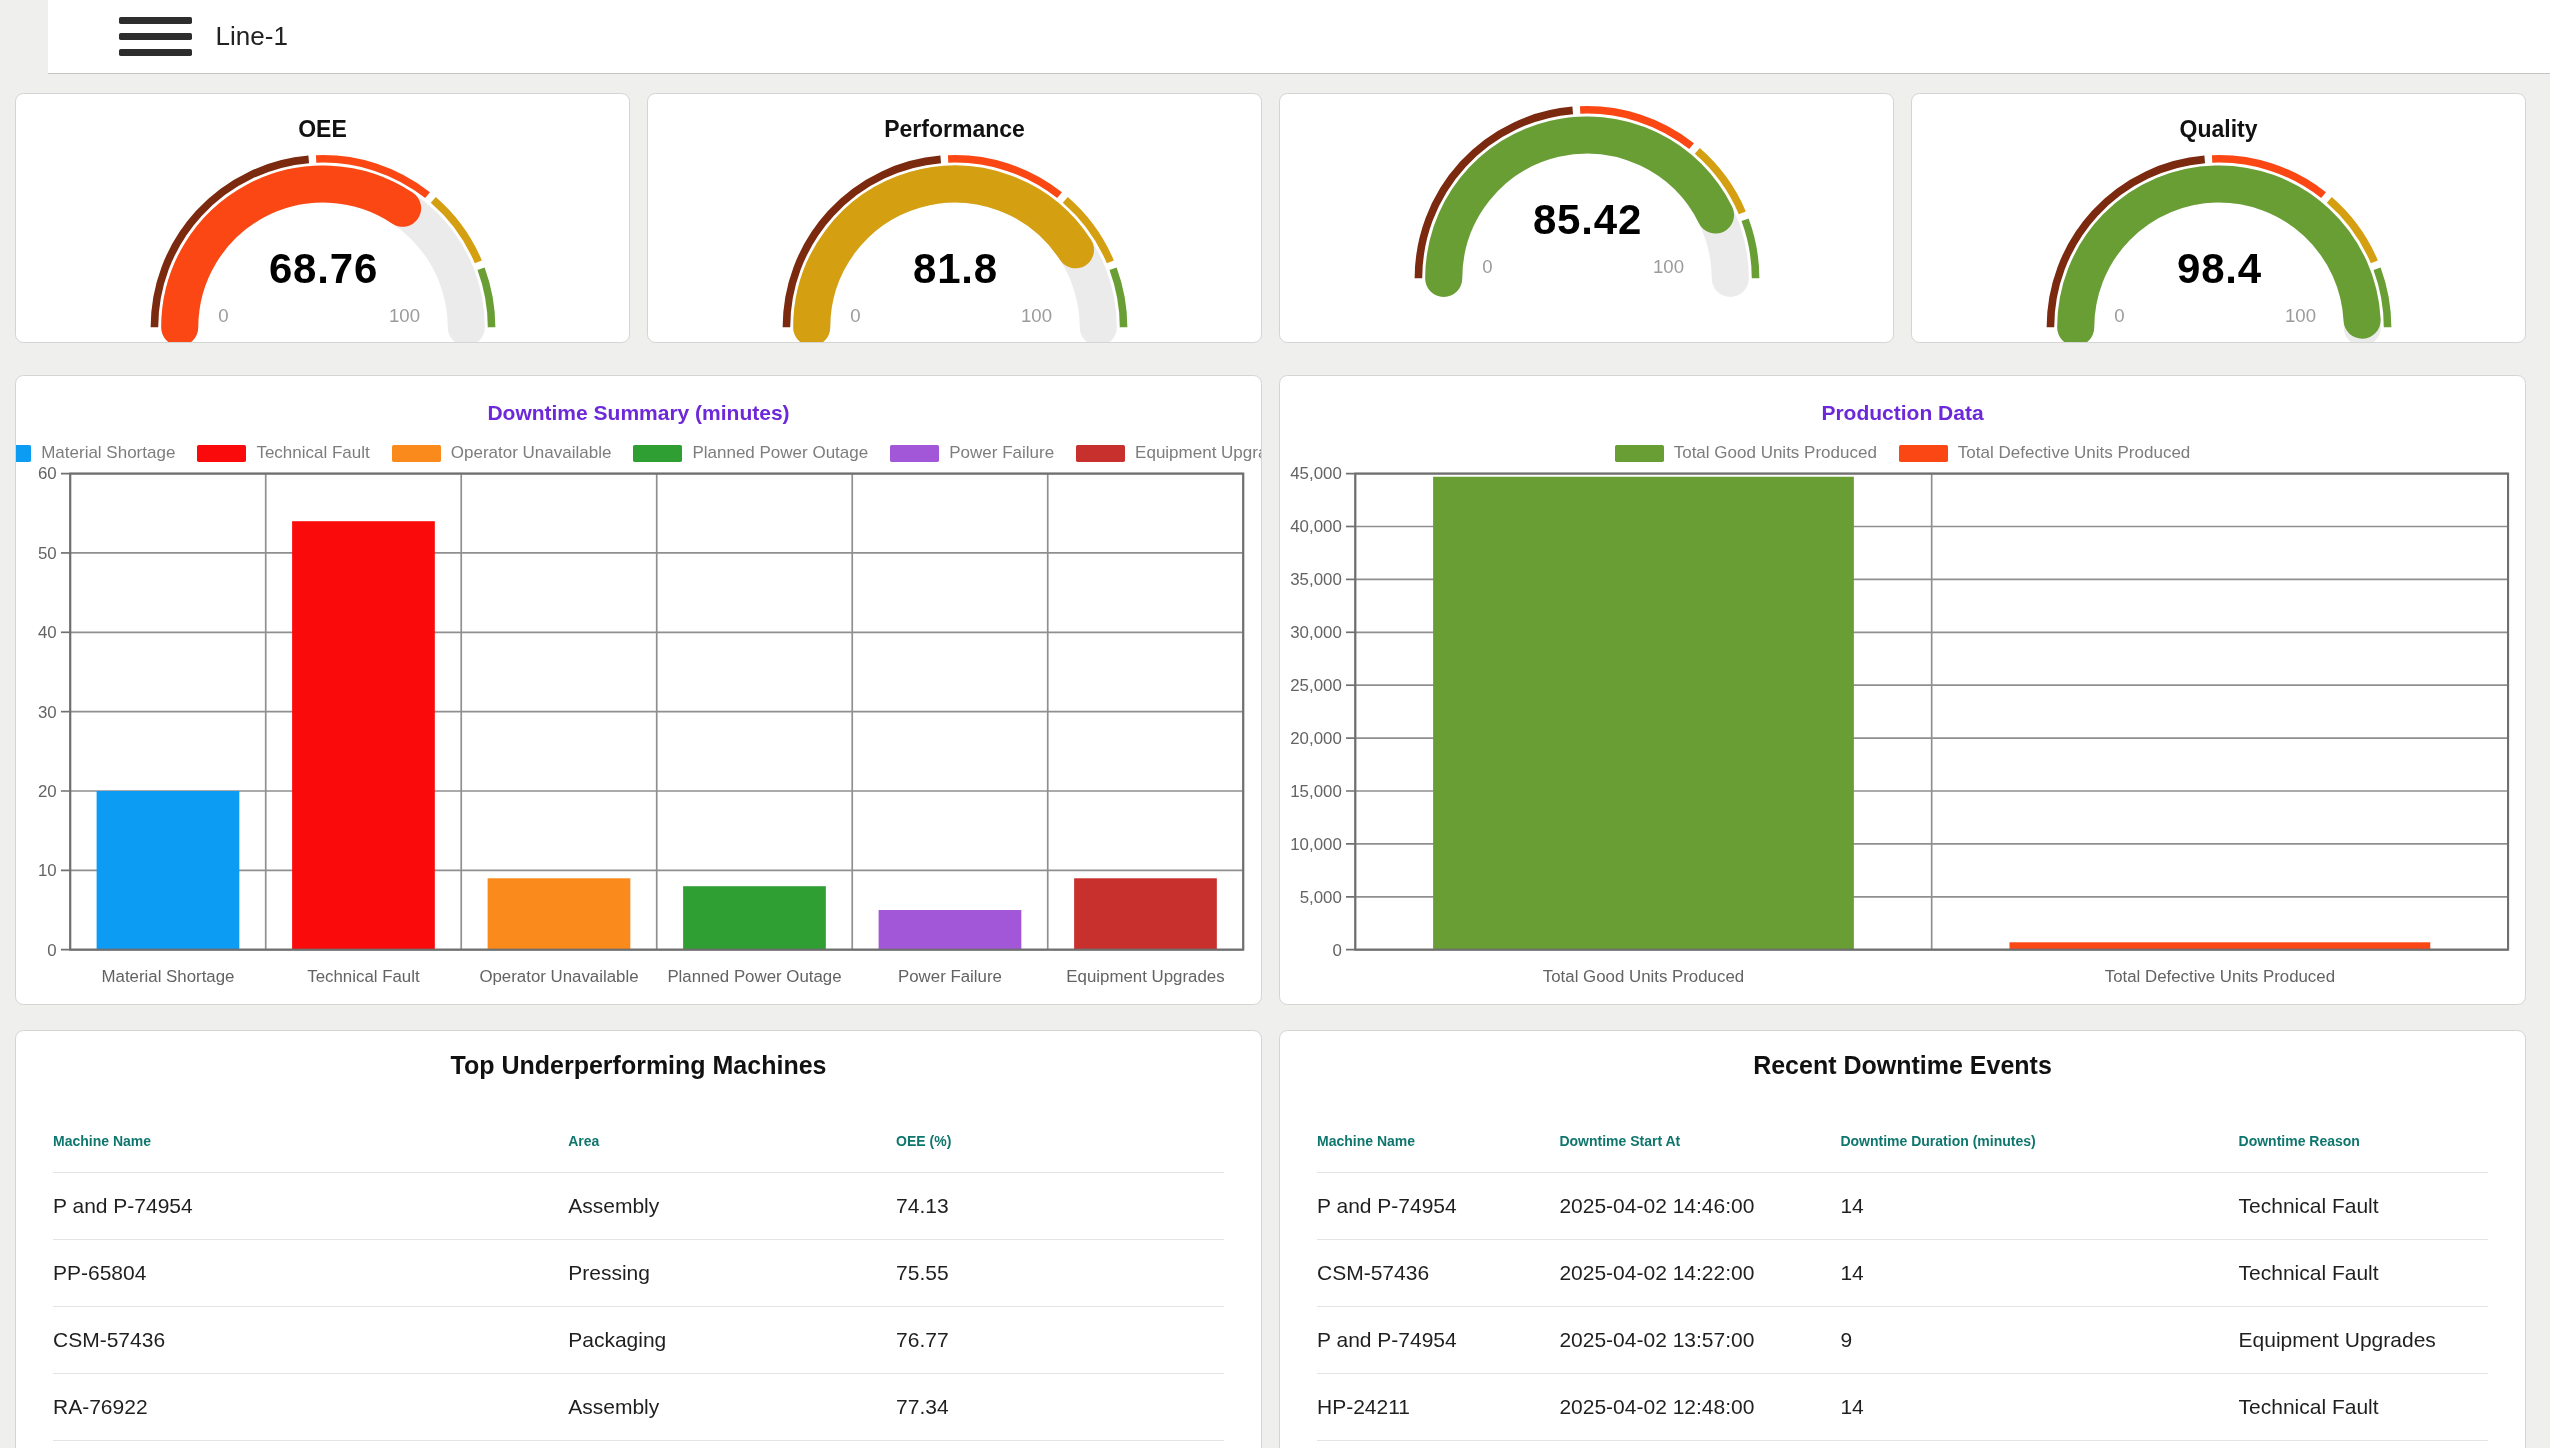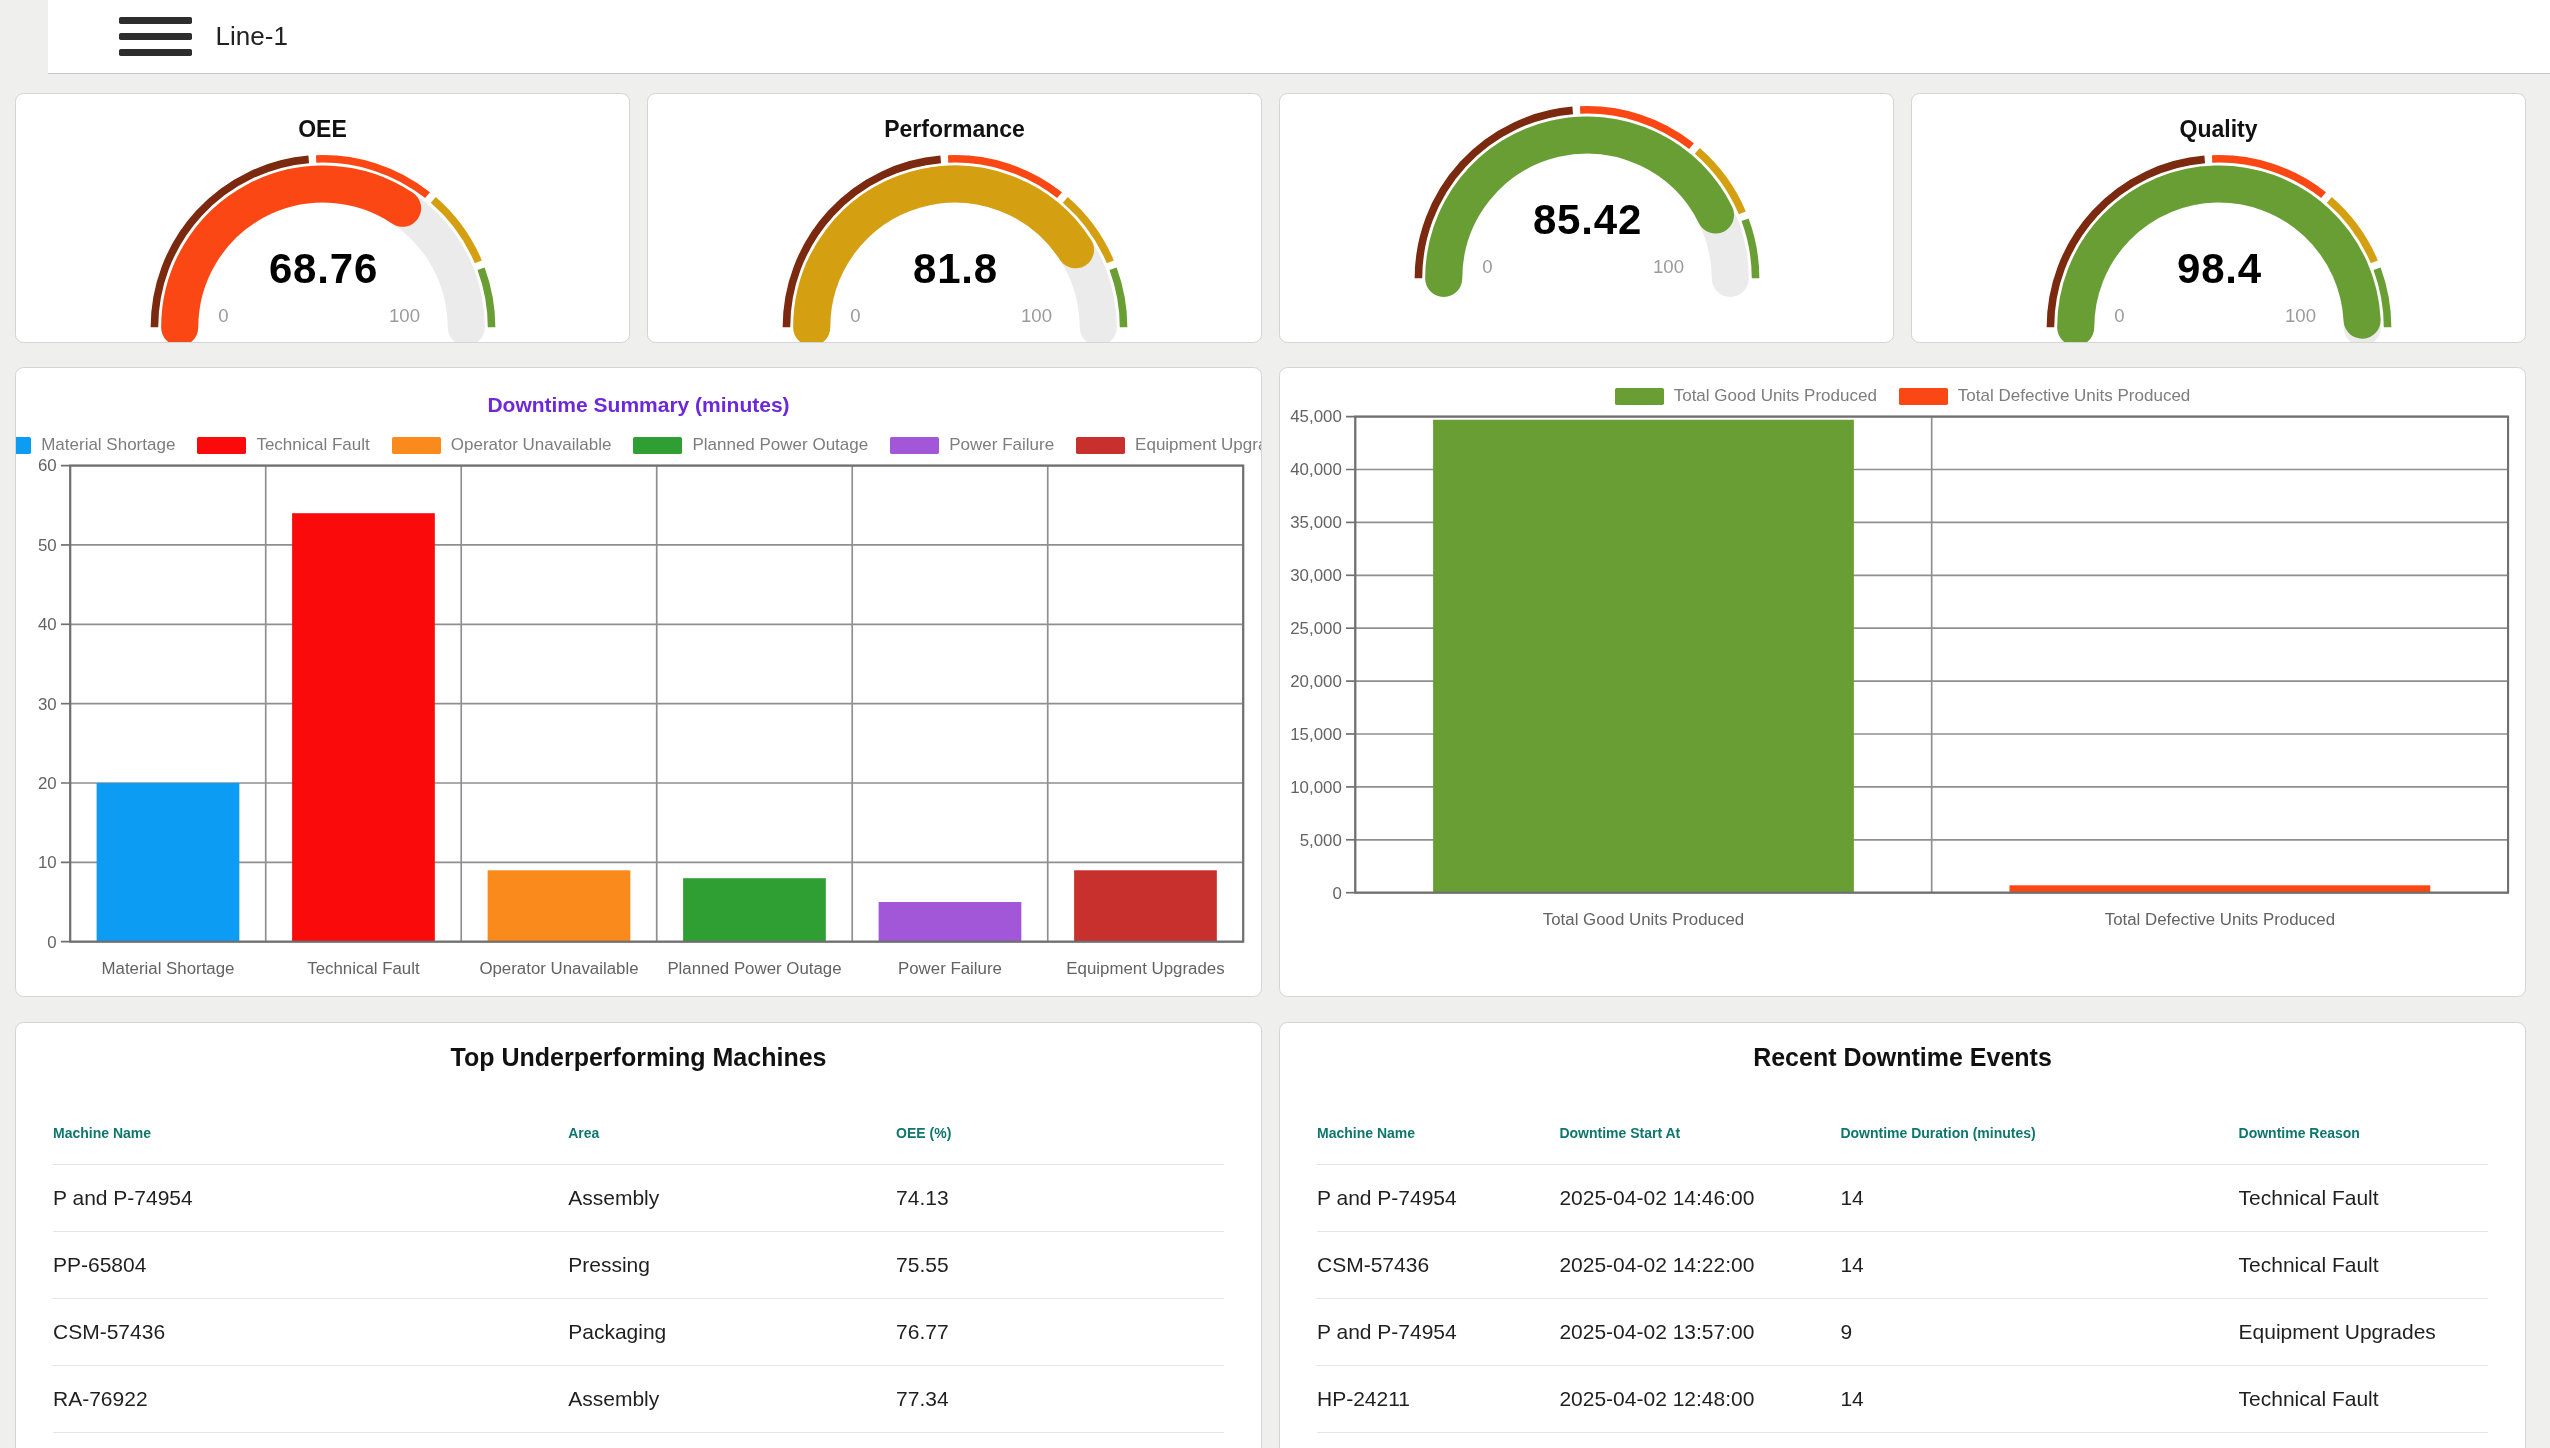--- a/index.html
+++ b/index.html
@@ -10,21 +10,21 @@
   .topbar { position:relative; height:74px; background:#ffffff;
     border-bottom:1.7px solid #c6c6c6; display:flex; align-items:center;margin-left:48px; }
   .menu-btn { width:73px; height:40px; margin-left:71px; display:flex;
     flex-direction:column; justify-content:center; gap:9.3px; cursor:pointer; }
   .menu-btn span { display:block; height:6.7px; width:73px; background:#2d2d2d; border-radius:1.7px; }
   .topbar-title { margin-left:23.6px; font-size:26px; color:#222; }
 
   
   .main { padding:19.4px 16px 0 15px; }
   .row { display:flex; gap:17px; }
-  .row-gauges { margin-bottom:24px; }
+  .row-gauges { margin-bottom:32px; }
   .row-charts { margin-bottom:24.5px; }
   .card { background:#ffffff; border:1.7px solid #d4d4d4; border-radius:8.4px; }
 
   
   .gauge-card { width:615px; height:250px; overflow:hidden; }
   .gauge-title { text-align:center; margin-top:22px; font-size:23px; font-weight:bold; color:#111; }
   .gauge-wrap { position:relative; width:354px; height:213px; margin:1.7px auto 0; }
   .gauge-value { position:absolute; left:2px; right:0; top:100px; text-align:center;
     font-size:42px; font-weight:bold; color:#000; letter-spacing:0.8px; }
   .gauge-min, .gauge-max { position:absolute; width:76px; top:160px; text-align:center;
@@ -205,20 +205,21 @@
           <text x="876" y="612" text-anchor="middle" font-size="20" fill="#636363">Planned Power Outage</text>
           <rect x="1023.32" y="526.9166666666666" width="169.35999999999999" height="47.083333333333336" fill="#a256d8"></rect>
           <text x="1108" y="612" text-anchor="middle" font-size="20" fill="#636363">Power Failure</text>
           <rect x="1255.32" y="489.25" width="169.35999999999999" height="84.75" fill="#c8302e"></rect>
           <text x="1340" y="612" text-anchor="middle" font-size="20" fill="#636363">Equipment Upgrades</text>
           <rect x="64" y="9" width="1392" height="565" fill="none" stroke="#6f6f6f" stroke-width="2.5"></rect>
         </svg>
     </div>
 
     <div class="card chart-card">
+      <div class="chart-title">Production Data</div>
       <div class="legend">
           <div class="legend-item">
             <span class="legend-chip" style="background: rgb(105, 158, 53);"></span>
             <span class="legend-label">Total Good Units Produced</span>
           </div>
           <div class="legend-item">
             <span class="legend-chip" style="background: rgb(251, 71, 19);"></span>
             <span class="legend-label">Total Defective Units Produced</span>
           </div>
         </div>

